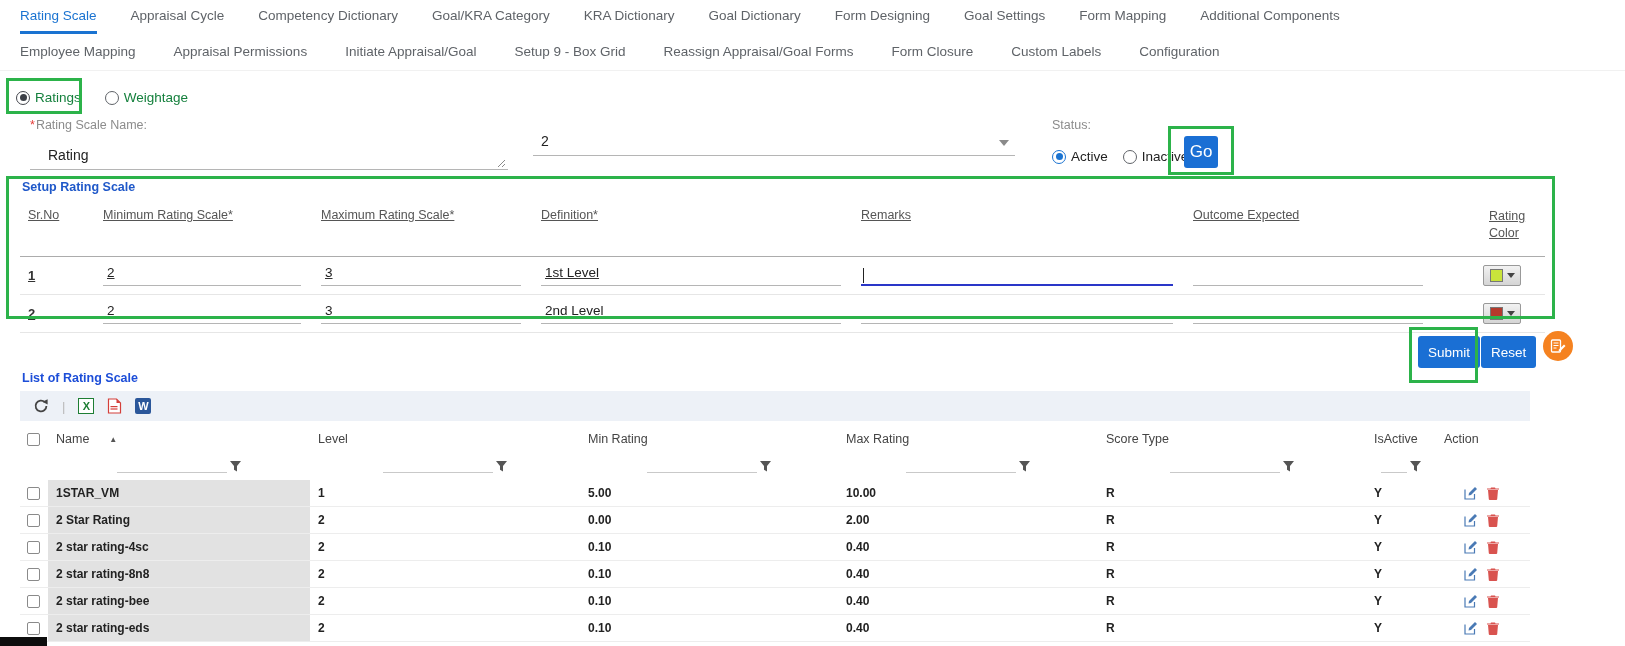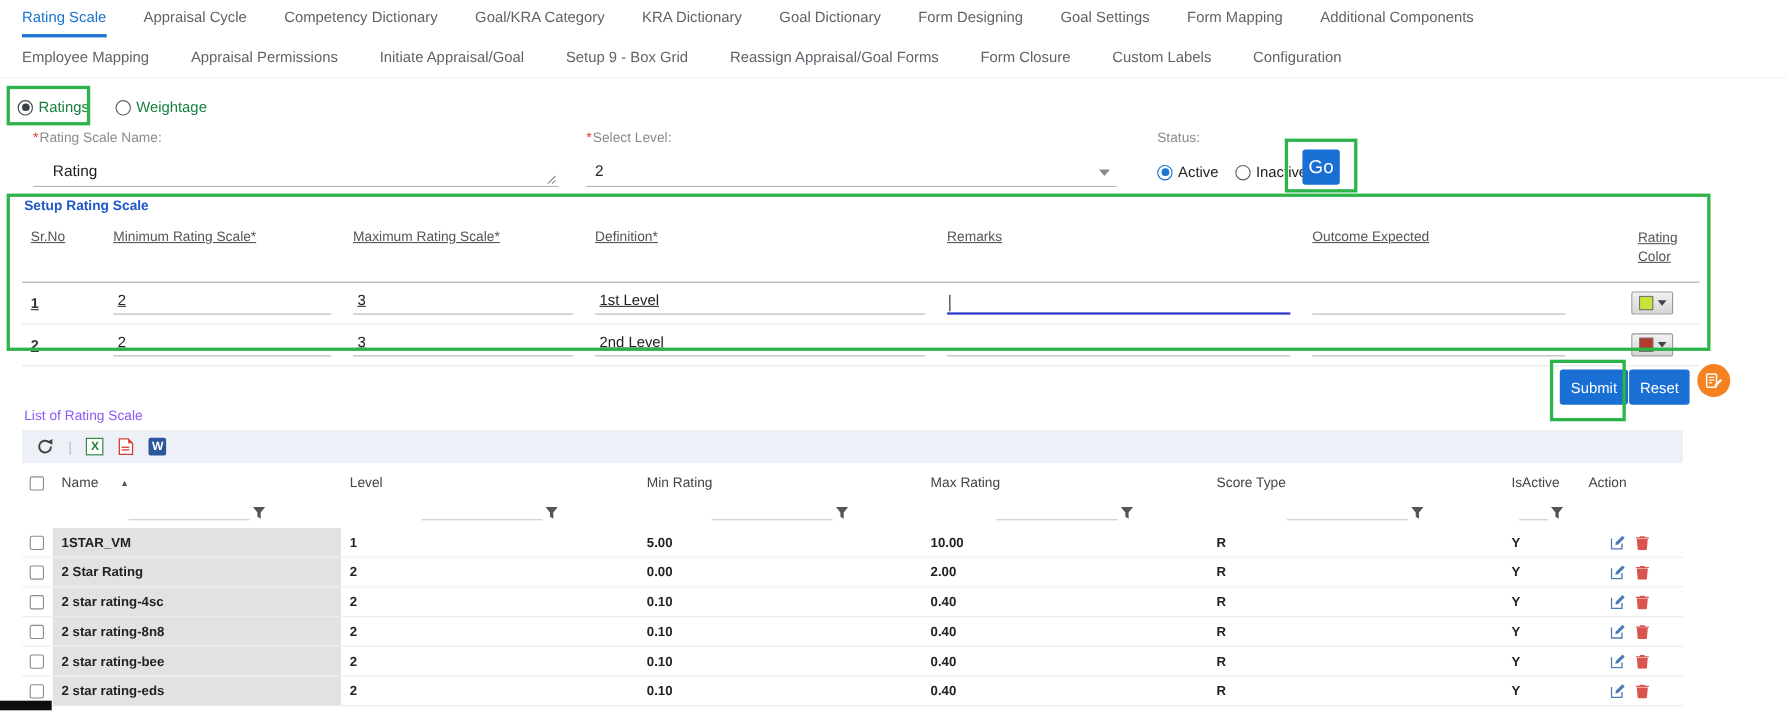--- a/index.html
+++ b/index.html
@@ -69,21 +69,21 @@
   .swatch-2 { background:#b43a2c; }
   .caret-down { width:0; height:0; border-left:4px solid transparent; border-right:4px solid transparent; border-top:5px solid #444; }
 
   
   .submit-btn { position:absolute; left:1418px; top:336px; height:32px; padding:0 10px;
                 background:#1a6fd4; color:#fff; border:none; border-radius:3px; font-size:13.5px; }
   .reset-btn  { position:absolute; left:1481px; top:336px; height:32px; padding:0 10px;
                 background:#1a6fd4; color:#fff; border:none; border-radius:3px; font-size:13.5px; }
 
   
-  .list-title { position:absolute; left:22px; top:371px; color:#8b5cf6; font-weight:normal; font-size:12.5px; }
+  .list-title { position:absolute; left:22px; top:371px; color:#1d4ed8; font-weight:bold; font-size:12.5px; }
   .list-wrap { position:absolute; left:20px; top:391px; width:1510px; }
   .toolbar { height:30px; background:#edf1f7; display:flex; align-items:center; gap:13px; padding-left:13px; }
   .tool-btn { display:flex; align-items:center; justify-content:center; cursor:pointer; background:none; border:none; padding:0; }
   .tdivider { color:#b9b9b9; font-size:13px; }
   .icon-excel { width:16px; height:16px; border:1px solid #1e7e34; color:#1e7e34; font-weight:bold; font-size:11px;
                 display:flex; align-items:center; justify-content:center; background:#fff; }
   .icon-word  { width:16px; height:16px; background:#2b579a; color:#fff; font-weight:bold; font-size:11px;
                 display:flex; align-items:center; justify-content:center; border-radius:2px; }
   .list-grid { display:grid; grid-template-columns:28px 262px 270px 258px 260px 268px 70px 1fr; align-items:center; }
   .lhead { height:26px; font-size:12.5px; color:#444; margin-top:5px; }
@@ -157,23 +157,20 @@
   </div>
   <div class="finput">
     <span class="fvalue">Rating</span>
     <svg class="resize-icon" width="9" height="9" viewBox="0 0 9 9">
         <path d="M8 1L1 8M8 5L5 8" stroke="#8a8a8a" stroke-width="1" fill="none"></path>
       </svg>
   </div>
 </div>
 
 <div class="fg fg-level">
-  <div class="flabel">
-    <span class="req">*</span><span>Select Level:</span>
-  </div>
   <div class="finput">
     <span class="fvalue-sel">2</span>
     <span class="sel-caret"></span>
   </div>
 </div>
 
 <div class="fg fg-status">
   <div class="flabel">Status:</div>
   <div class="status-radios">
     <label class="radio-wrap">

